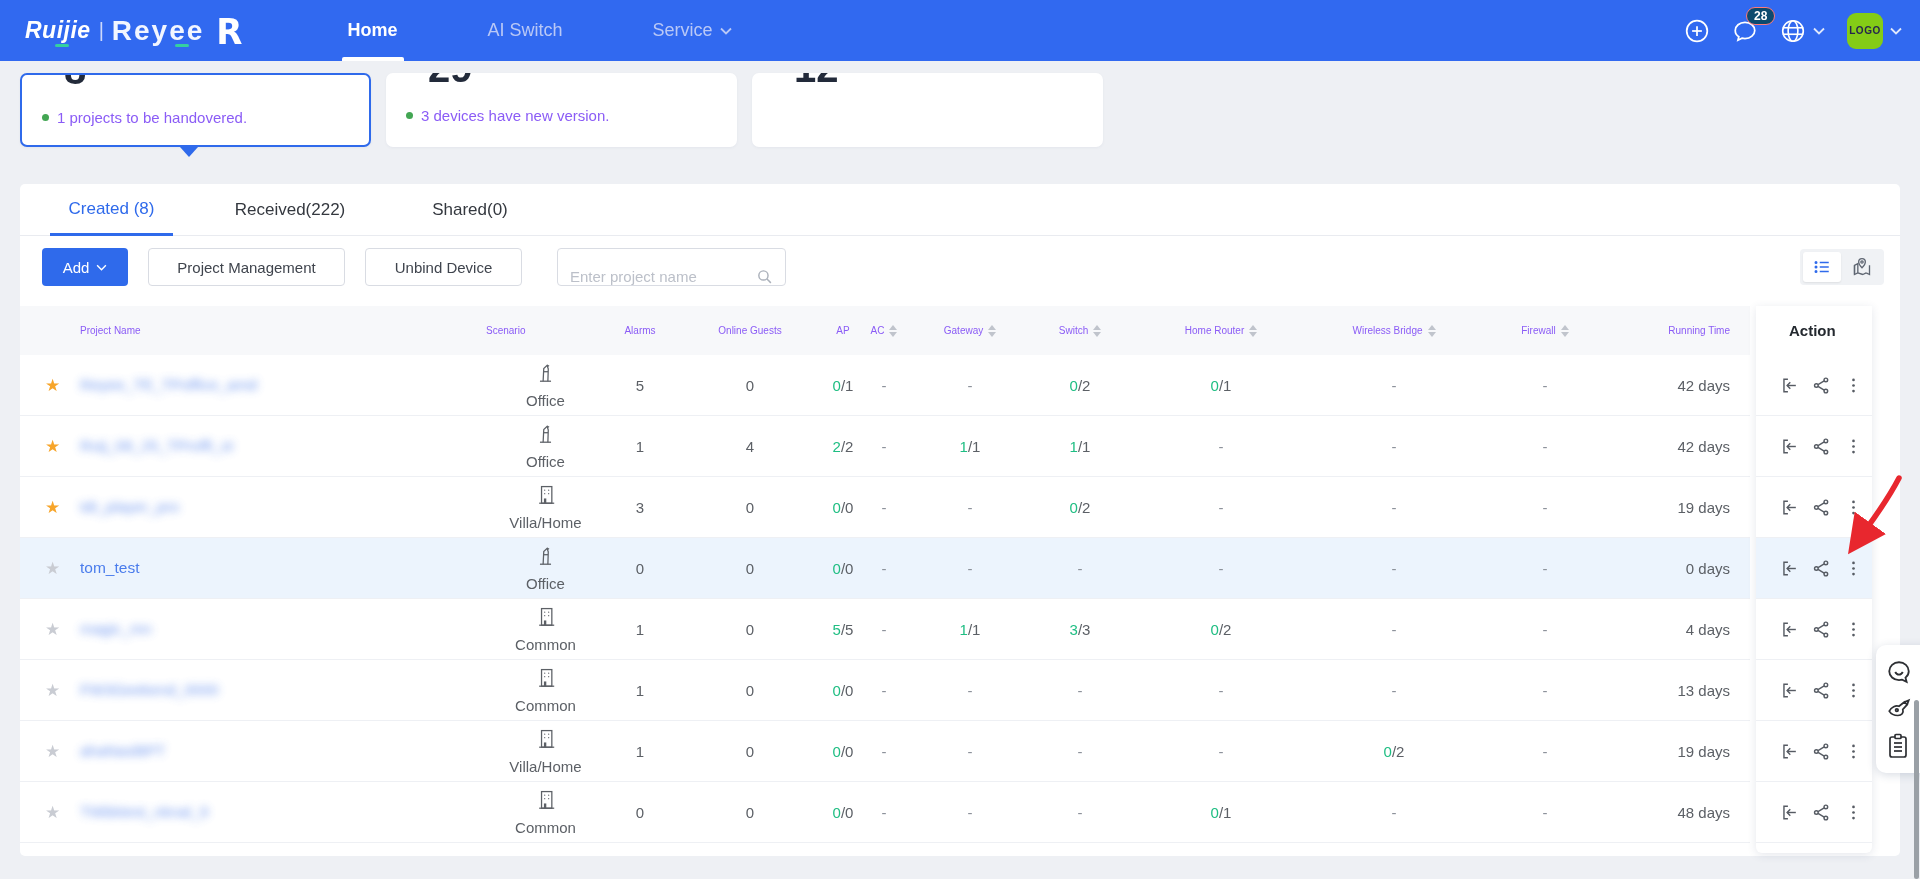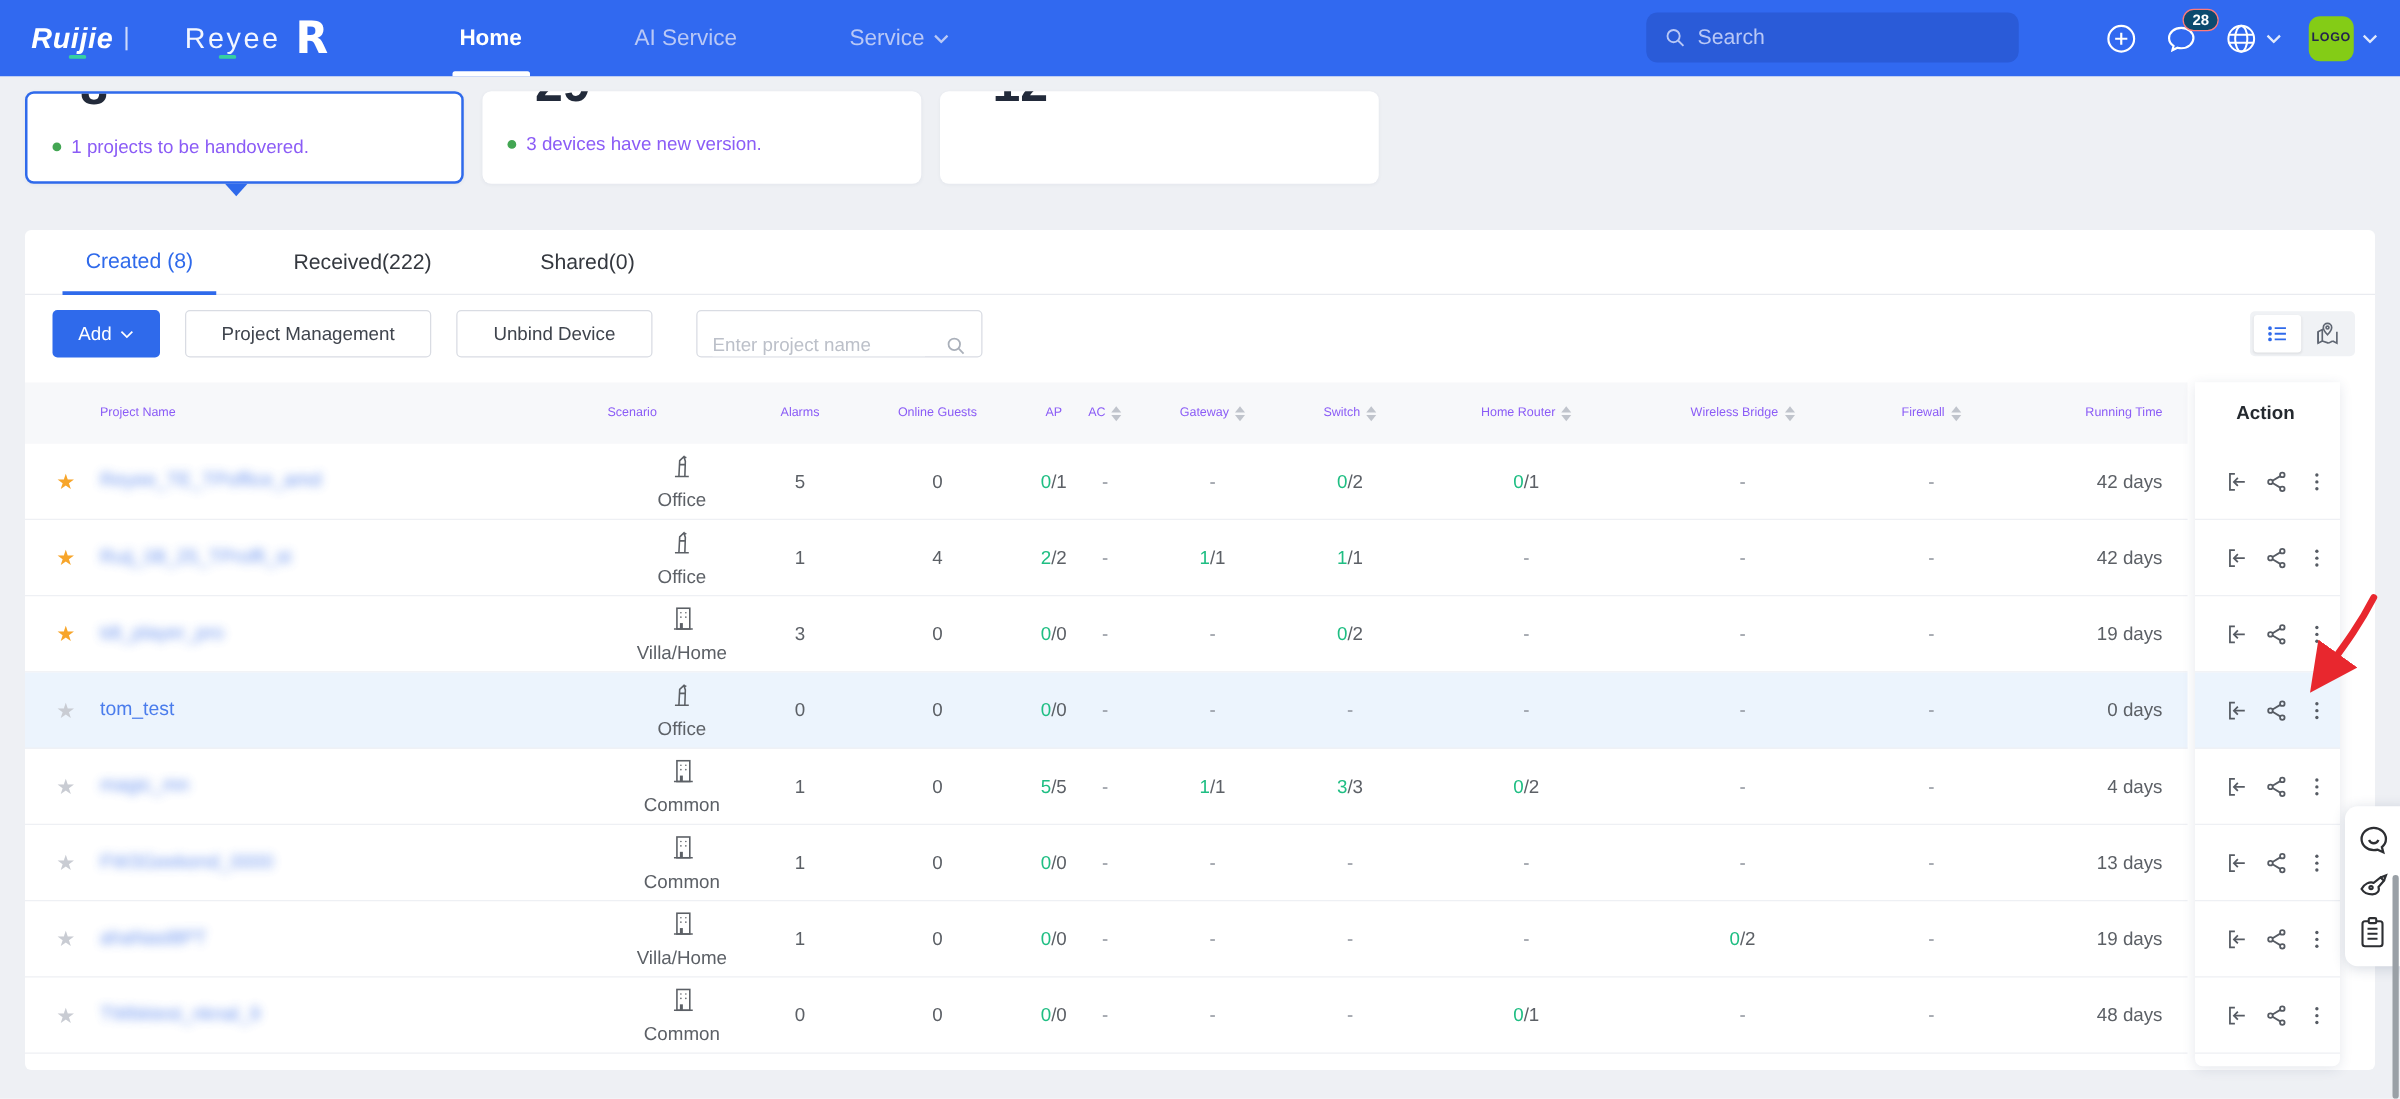--- a/index.html
+++ b/index.html
@@ -14,21 +14,21 @@
   .stage { position:absolute; inset:0; width:1920px; height:879px; }
 
   
   .nav {
     position:absolute; left:0; top:0; width:1920px; height:61px;
     background:#3169f0; display:flex; align-items:center;
   }
   .brand { display:flex; align-items:center; margin-left:25px; position:relative; }
   .brand-ruijie { color:#fff; font-size:23px; font-weight:bold; font-style:italic; letter-spacing:.5px; }
   .brand-sep { color:#cdd9fb; font-size:20px; margin:0 8px; font-weight:300; }
-  .brand-reyee { color:#f2f6ff; font-size:23px; font-weight:400; letter-spacing:2px;margin-left:36px; }
+  .brand-reyee { color:#f2f6ff; font-size:28px; font-weight:700; letter-spacing:2px; }
   .brand-accent { position:absolute; height:3px; background:#35d0a0; bottom:4px; border-radius:2px; }
   .brand-accent.a1 { left:30px; width:14px; }
   .brand-accent.a2 { left:150px; width:14px; }
   .brand-mark { color:#fff; font-size:34px; font-weight:bold; margin-left:12px; font-family:"DejaVu Sans", sans-serif; transform:scaleY(1.05); }
   .nav-items { display:flex; align-items:center; margin-left:60px; gap:0; height:100%; }
   .nav-item {
     position:relative; height:100%; display:flex; align-items:center; justify-content:center;
     padding:0 45px; font-size:18px; color:#b9c8f6; cursor:pointer; white-space:nowrap;
   }
   .nav-item.active { color:#ffffff; font-weight:bold; }
@@ -179,37 +179,30 @@
       <span class="brand-mark">R</span>
       <i class="brand-accent a1"></i>
       <i class="brand-accent a2"></i>
     </div>
     <div class="nav-items" id="nav-items">
         <div class="nav-item active">
           <span>Home</span>
           <i class="nav-underline"></i>
         </div>
         <div class="nav-item">
-          <span>AI Service</span>
+          <span>AI Switch</span>
         </div>
         <div class="nav-item">
           <span>Service</span>
           <svg class="nav-chevron" width="12" height="8" viewBox="0 0 12 8" fill="none" stroke="#b9c8f6" stroke-width="1.8">
             <polyline points="1,1.5 6,6.5 11,1.5"></polyline>
           </svg>
         </div>
       </div>
 
-    <div class="nav-search">
-      <svg width="18" height="18" viewBox="0 0 24 24" fill="none" stroke="#b9c8f6" stroke-width="2">
-          <circle cx="10.5" cy="10.5" r="6.5"></circle>
-          <line x1="15.5" y1="15.5" x2="21" y2="21"></line>
-        </svg>
-      <input type="text" placeholder="Search" style="">
-    </div>
 
     <div class="nav-icons">
       <div class="nav-icon-btn">
         <svg width="26" height="26" viewBox="0 0 24 24" fill="none" stroke="#fff" stroke-width="1.6">
             <circle cx="12" cy="12" r="9.5"></circle>
             <line x1="12" y1="7.5" x2="12" y2="16.5"></line>
             <line x1="7.5" y1="12" x2="16.5" y2="12"></line>
           </svg>
       </div>
       <div class="nav-icon-btn">

